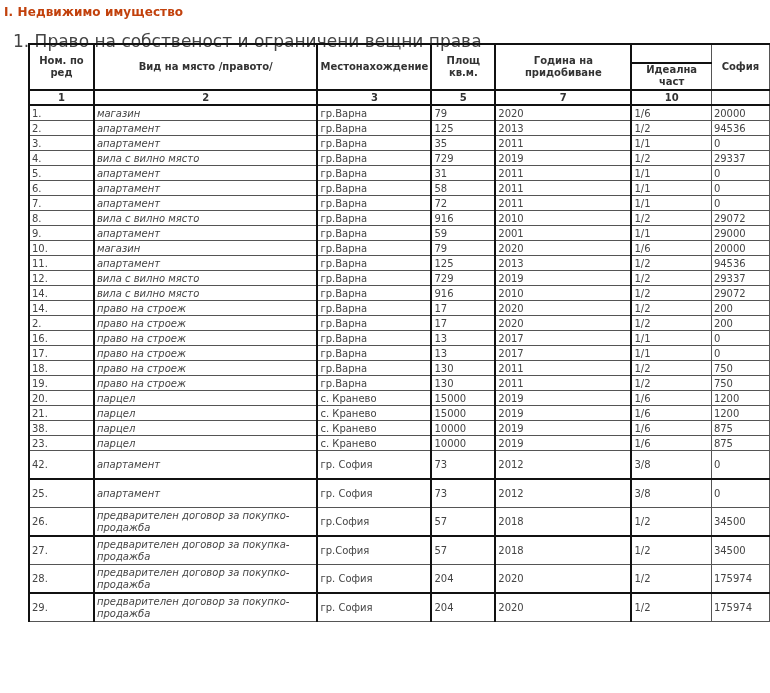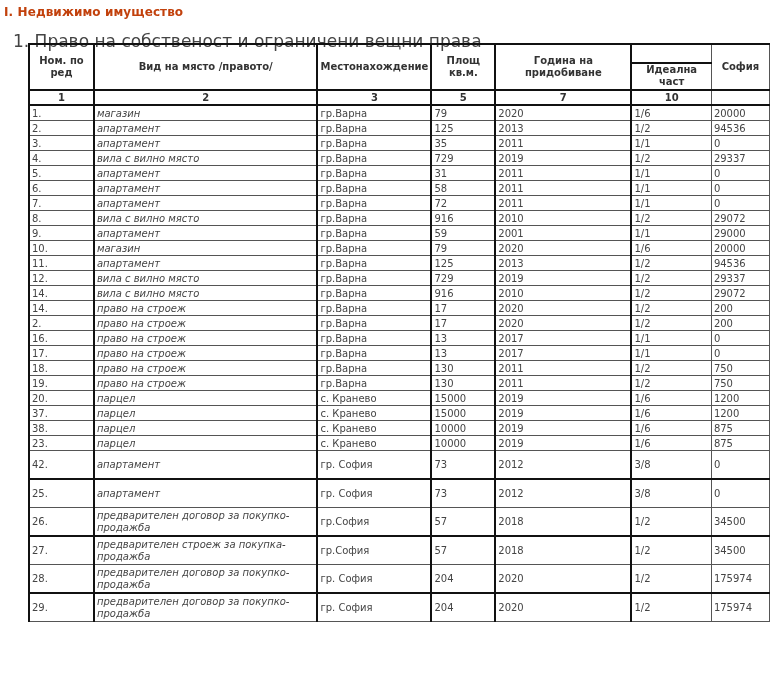--- a/index.html
+++ b/index.html
@@ -279,21 +279,21 @@
     <td class="thick-l thick-r">20.</td>
     <td class="thick-r wrap">парцел</td>
     <td>с. Кранево</td>
     <td class="thick-l">15000</td>
     <td class="thick-l thick-r">2019</td>
     <td>1/6</td>
     <td>1200</td>
   </tr>
 
   <tr class="data-row">
-    <td class="thick-l thick-r">37.</td>
+    <td class="thick-l thick-r">21.</td>
     <td class="thick-r wrap">парцел</td>
     <td>с. Кранево</td>
     <td class="thick-l">15000</td>
     <td class="thick-l thick-r">2019</td>
     <td>1/6</td>
     <td>1200</td>
   </tr>
 
   <tr class="data-row">
     <td class="thick-l thick-r">38.</td>
@@ -340,21 +340,21 @@
     <td class="thick-r wrap">предварителен договор за покупко-продажба</td>
     <td>гр.София</td>
     <td class="thick-l">57</td>
     <td class="thick-l thick-r">2018</td>
     <td>1/2</td>
     <td>34500</td>
   </tr>
 
   <tr class="data-row tall">
     <td class="thick-l thick-r thick-t">27.</td>
-    <td class="thick-r wrap thick-t">предварителен строеж за покупка-продажба</td>
+    <td class="thick-r wrap thick-t">предварителен договор за покупка-продажба</td>
     <td class="thick-t">гр.София</td>
     <td class="thick-l thick-t">57</td>
     <td class="thick-l thick-r thick-t">2018</td>
     <td class="thick-t">1/2</td>
     <td class="thick-t">34500</td>
   </tr>
 
   <tr class="data-row tall">
     <td class="thick-l thick-r">28.</td>
     <td class="thick-r wrap">предварителен договор за покупко-продажба</td>

